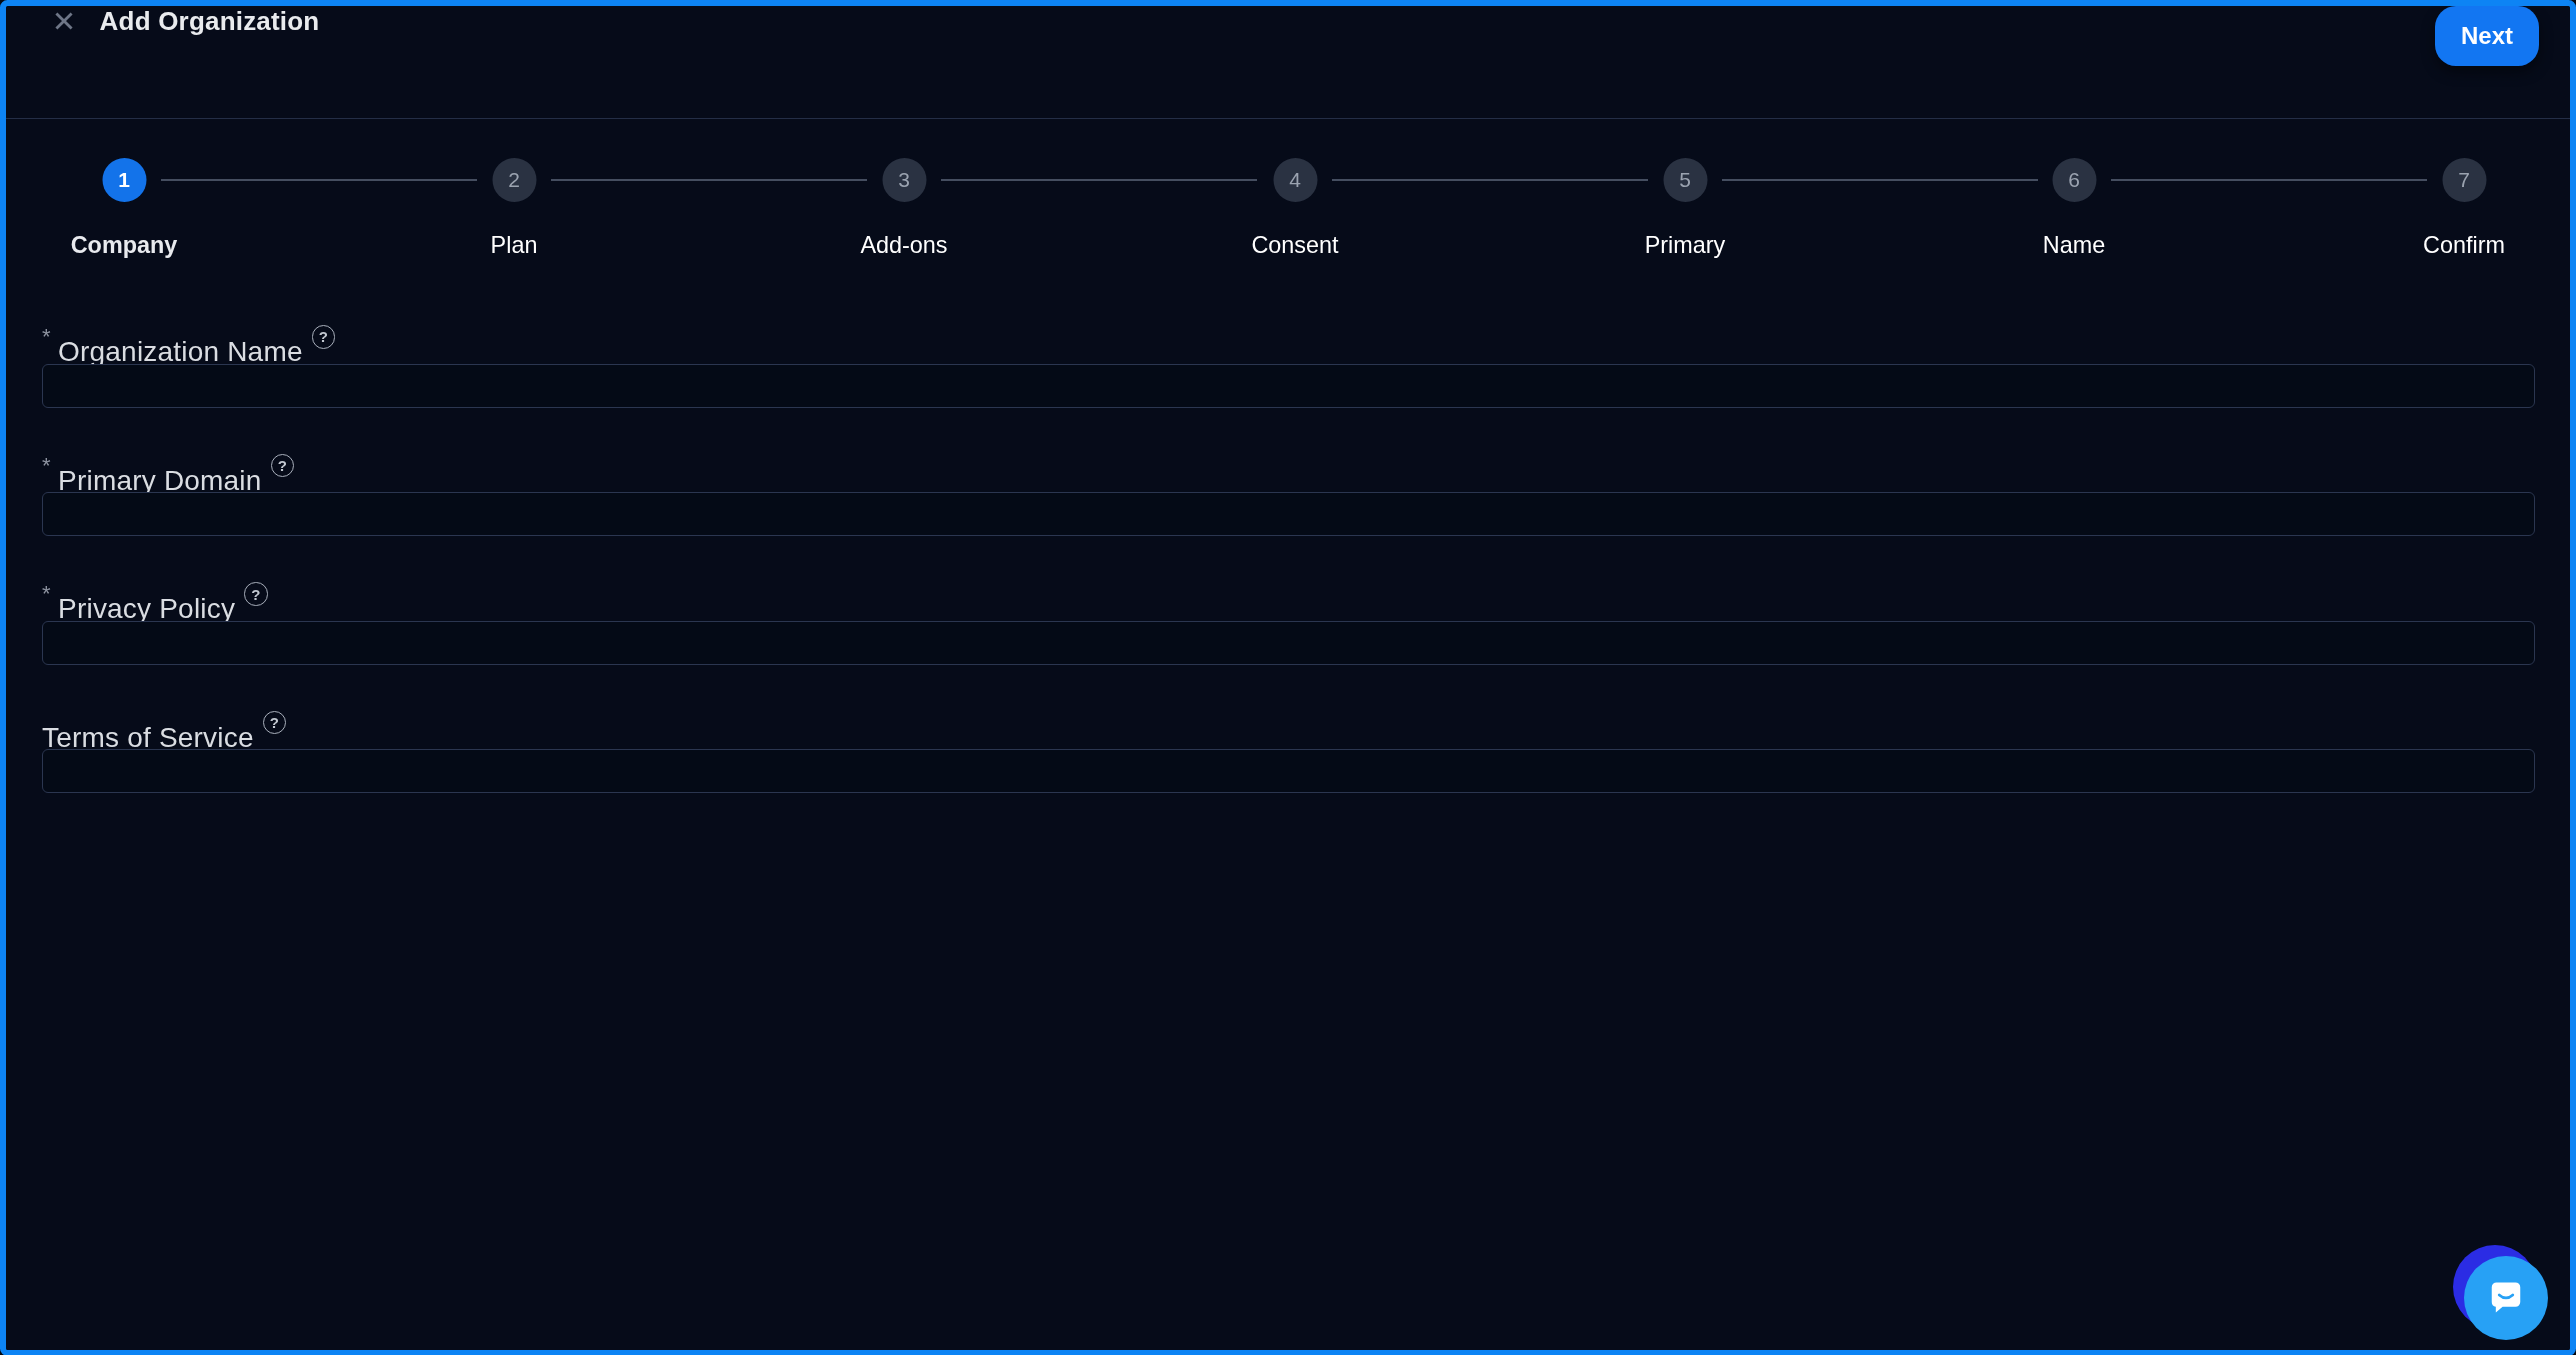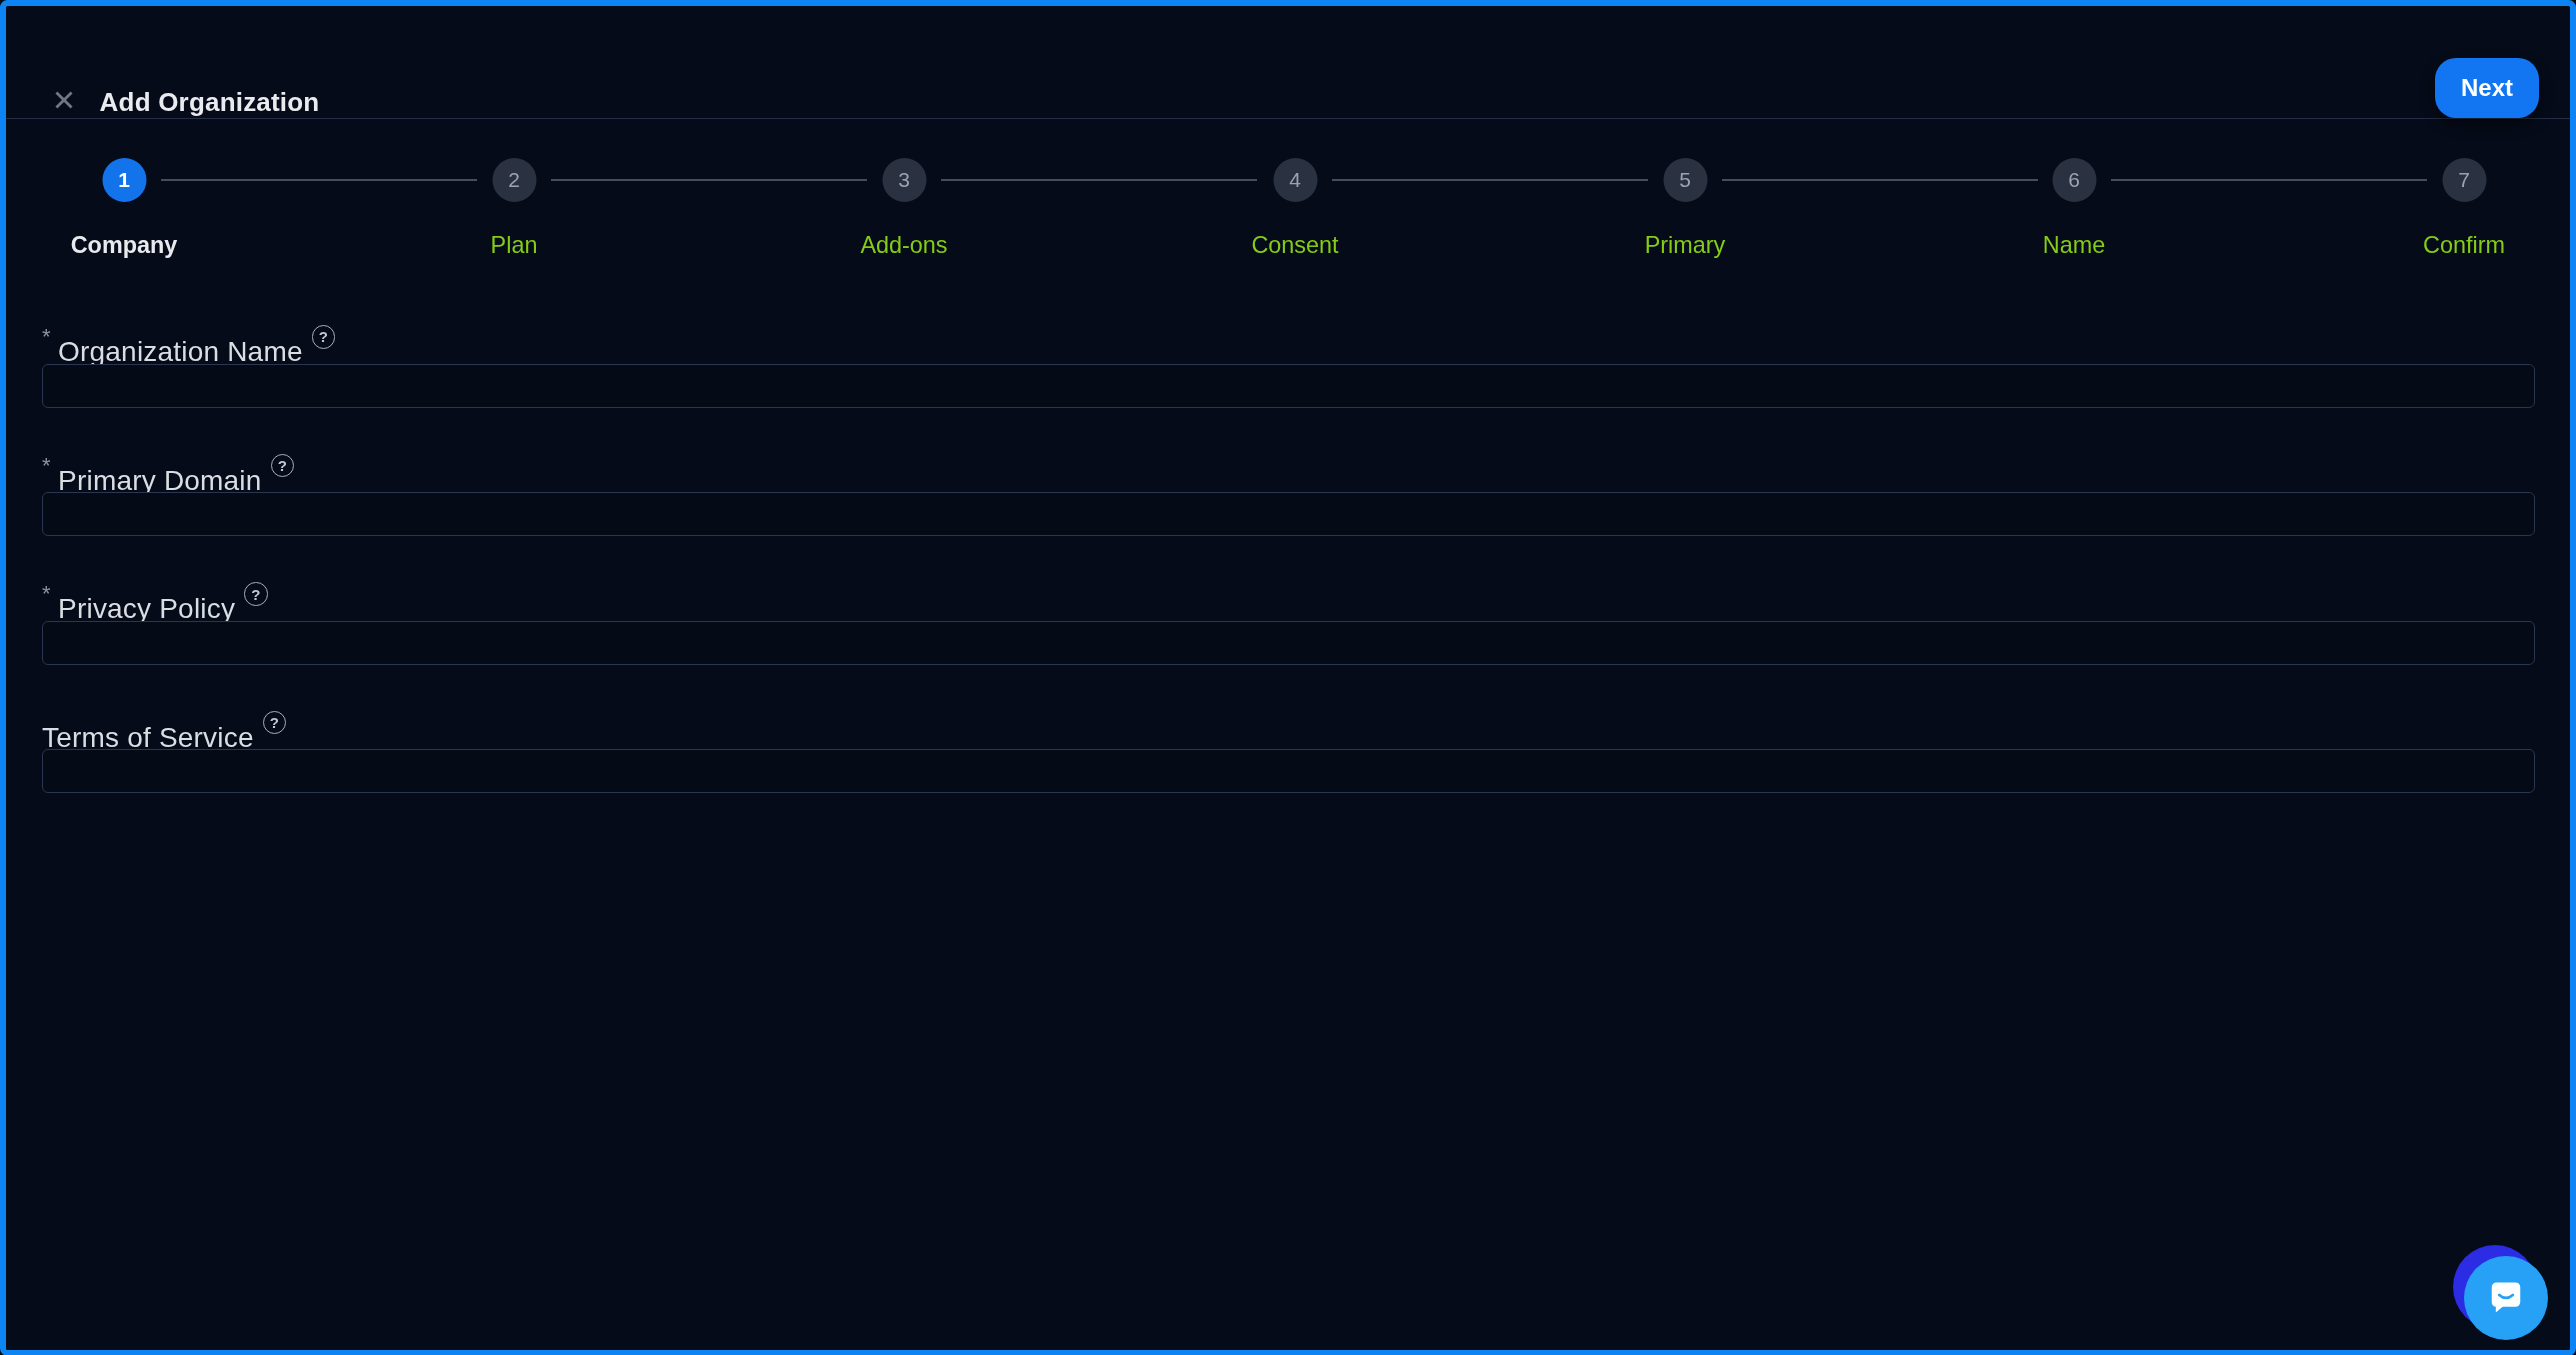--- a/index.html
+++ b/index.html
@@ -12,21 +12,21 @@
     position: relative;
     width: 2576px; height: 1356px;
     background: #060b19;
     border: 6px solid #0d84f4;
     border-radius: 7.5px;
     overflow: hidden;
   }
 
   
   .header {
-    display: flex; align-items: flex-end;
+    display: flex; align-items: flex-start;
     height: 113px;
     padding: 0 31px 0 41px;
     border-bottom: 1.5px solid #242e46;
   }
   .close-btn {
     width: 33px; height: 33px;
     display: flex; align-items: center; justify-content: center;
     cursor: pointer;
     background: none; border: none;
   }
@@ -73,21 +73,21 @@
     background: #2a3242;
     color: #9ba3b0;
     font-size: 21px; font-weight: 500;
     line-height: 44px;
     text-align: center;
   }
   .step.active .dot { background: #1373ea; color: #ffffff; font-weight: 600; }
   .step-label {
     margin-top: 30px;
     font-size: 23.4px;
-    color: #84cc16;
+    color: #ffffff;
     white-space: nowrap;
   }
   .step.active .step-label { color: #e8eaee; font-weight: 600; }
   .conn {
     position: absolute; top: 60px;
     width: 316px; height: 1.5px;
     background: #454e60;
   }
   .conn:nth-of-type(8)  { left: 155px; }
   .conn:nth-of-type(9)  { left: 545px; }

